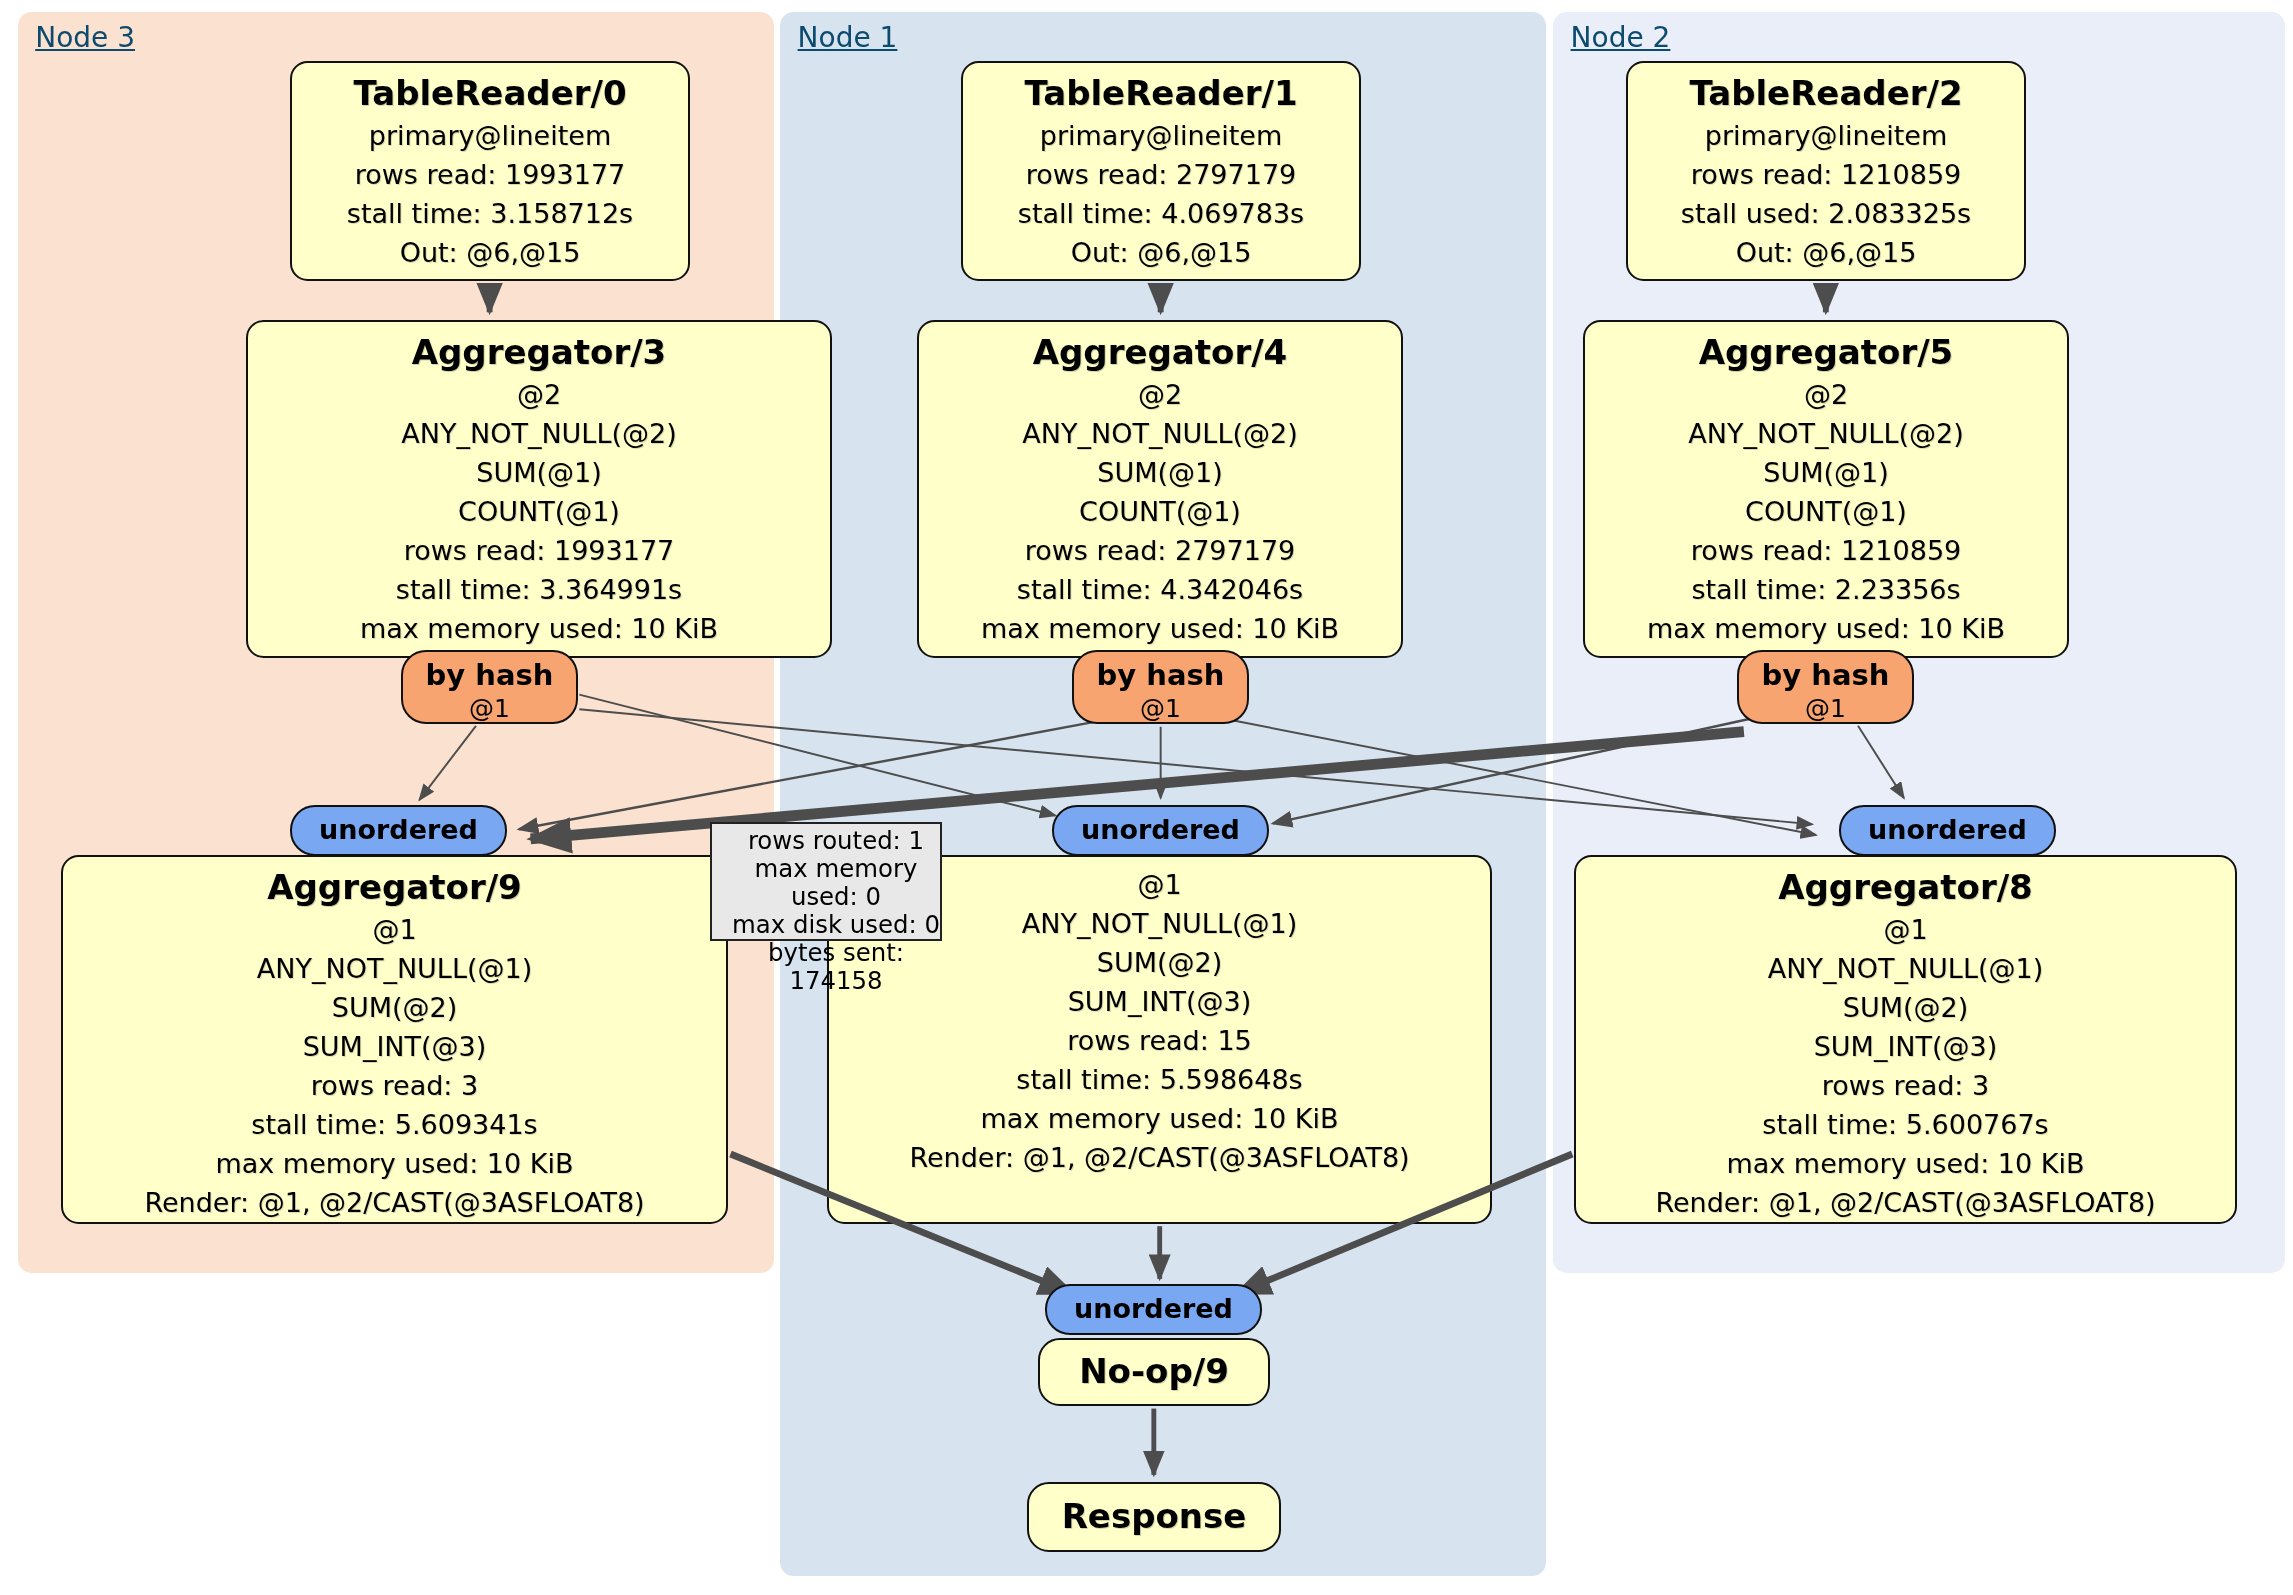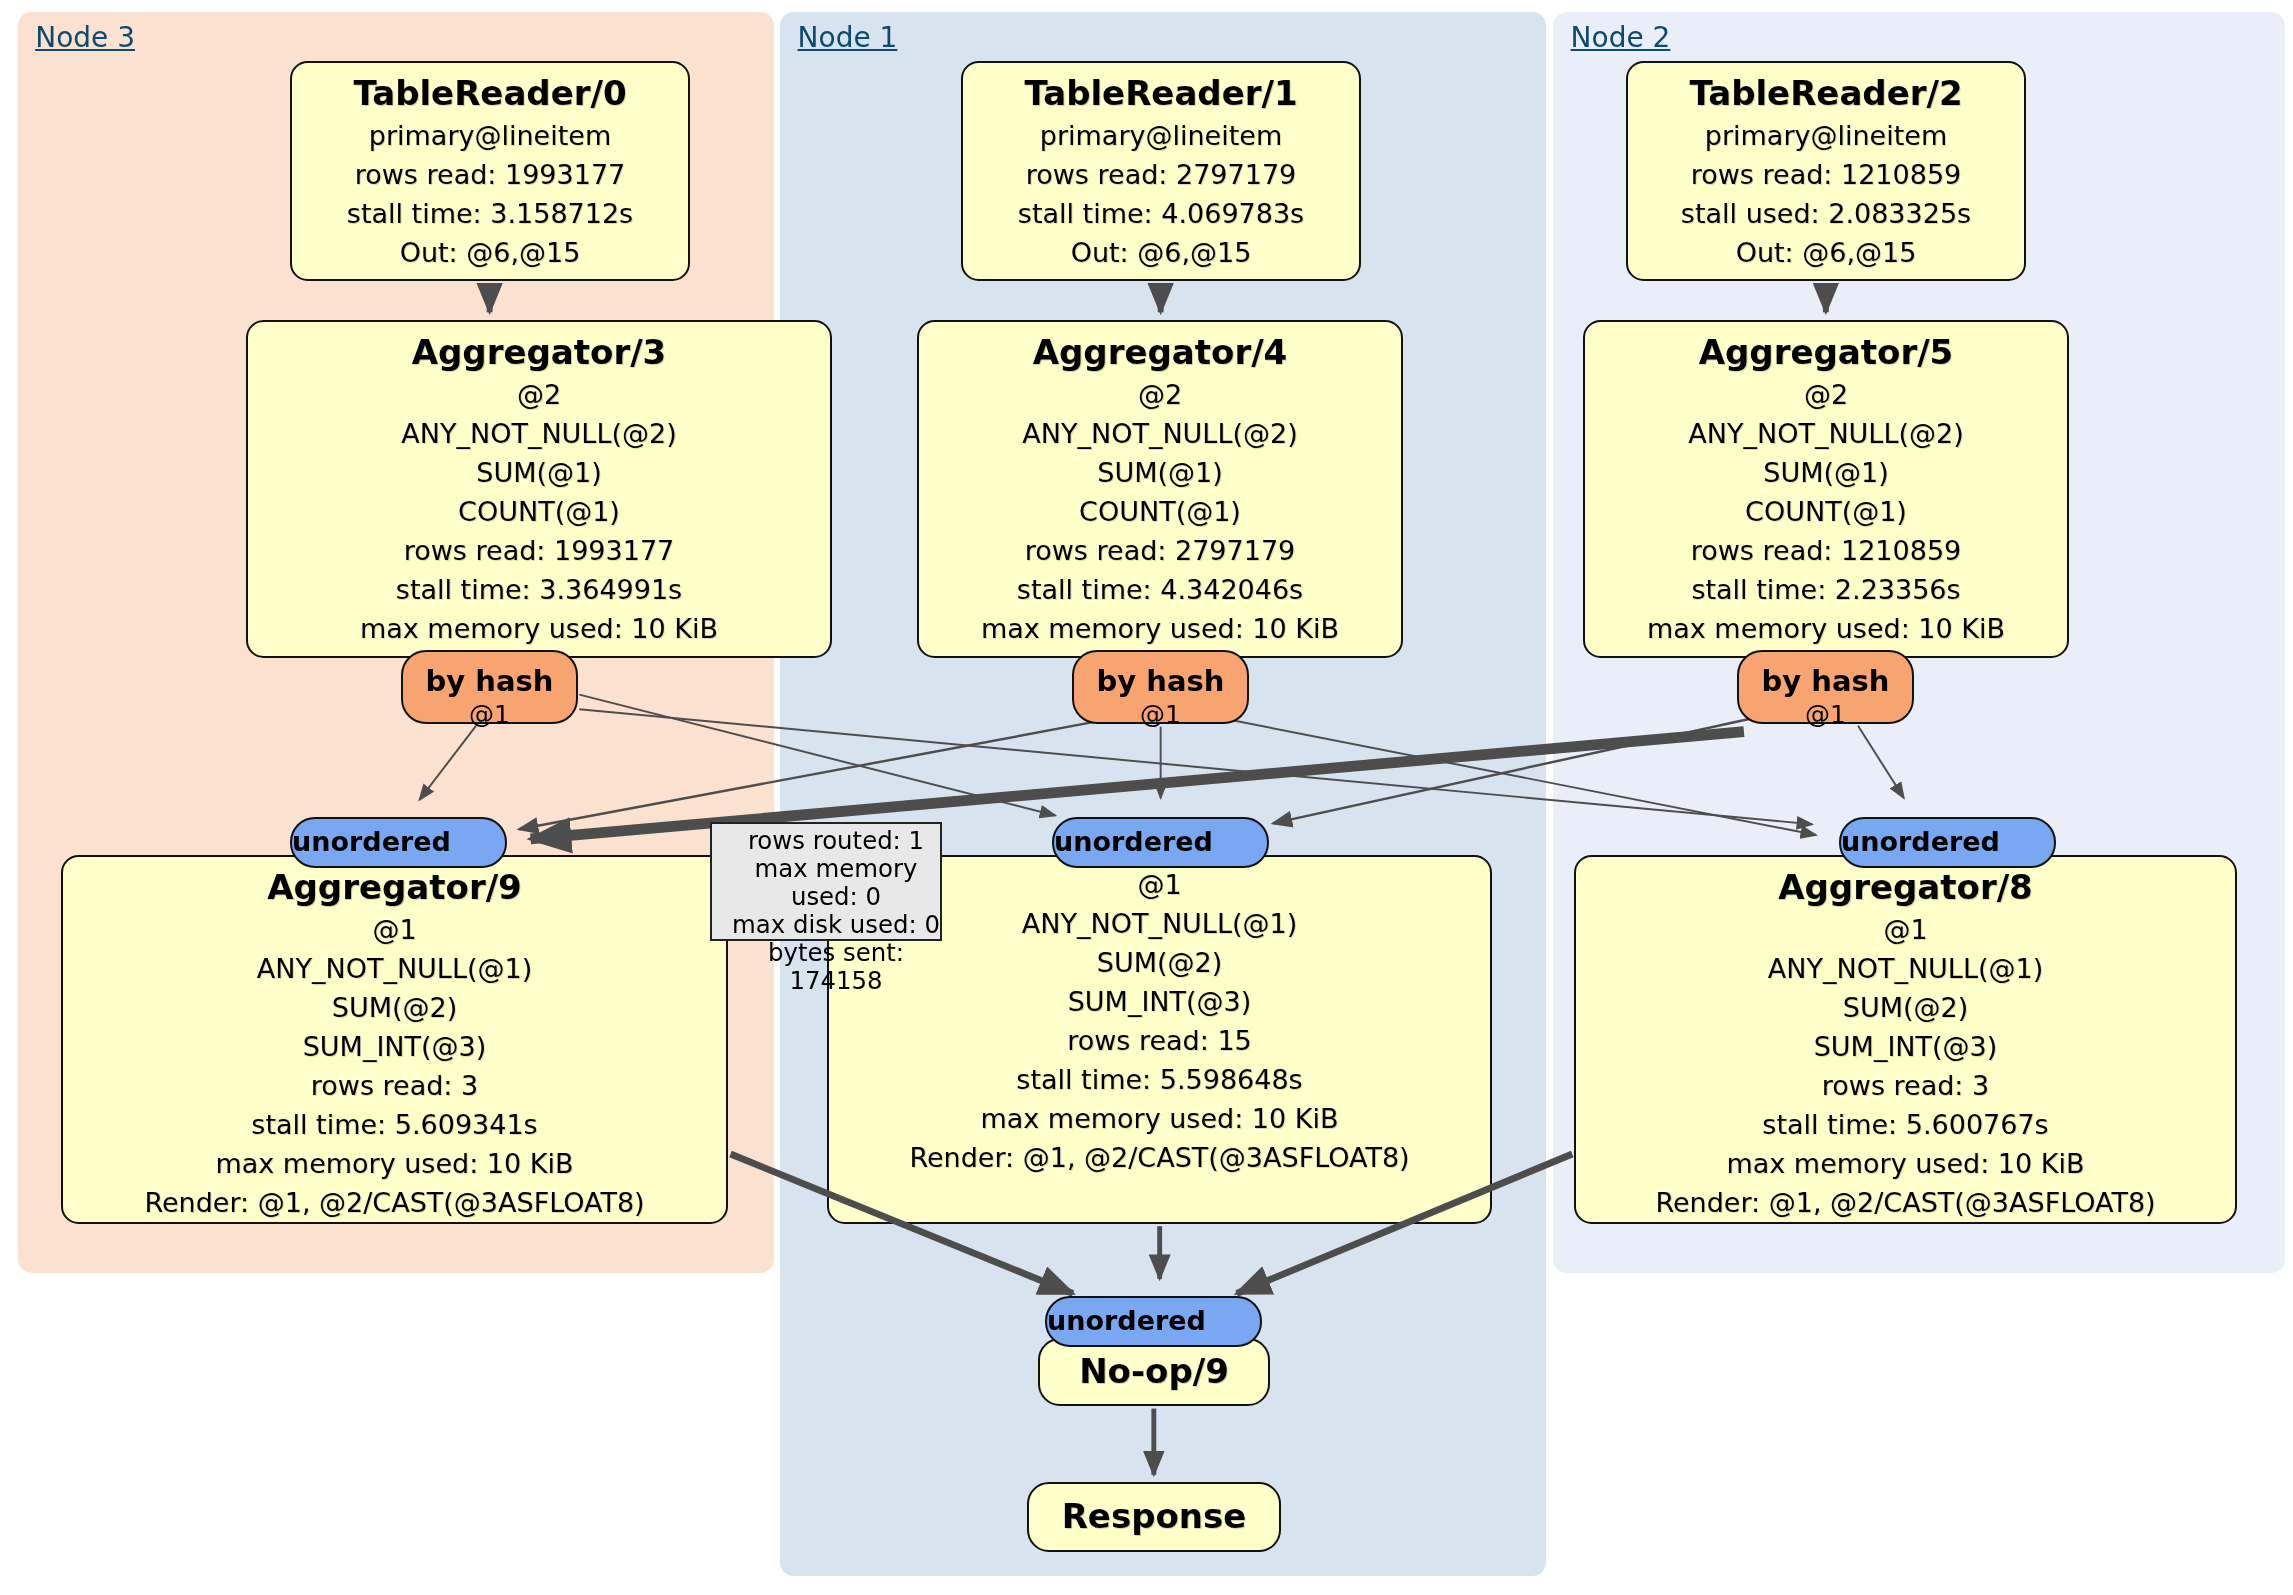--- a/index.html
+++ b/index.html
@@ -17,26 +17,26 @@
     position:absolute;background:#ffffc9;border:2.9px solid #111;border-radius:17.6px;
     text-align:center;z-index:2;box-sizing:border-box;padding-top:7.8px;
   }
   .ptitle{font-size:34px;font-weight:bold;line-height:45px;text-shadow:1px 1px 0 rgba(0,0,0,0.18);}
   .pline{font-size:27px;line-height:39px;text-shadow:1px 1px 0 rgba(0,0,0,0.15);}
   .edges{position:absolute;left:0;top:0;z-index:5;}
   .hash-pill{
     position:absolute;width:177px;height:74px;background:#f7a470;border:2.9px solid #111;
     border-radius:25px;text-align:center;z-index:10;box-sizing:border-box;
   }
-  .hash-title{font-size:29px;font-weight:bold;line-height:39px;margin-top:10px;}
+  .hash-title{font-size:29px;font-weight:bold;line-height:39px;margin-top:4px;}
   .hash-sub{font-size:25px;line-height:27px;}
   .sync-pill{
     position:absolute;width:217px;height:51px;background:#79a7f2;border:2.9px solid #111;
-    border-radius:25px;z-index:10;box-sizing:border-box;
-    font-size:27px;font-weight:bold;line-height:45px;margin-top:12px;
+    border-radius:25px;text-align:center;z-index:10;box-sizing:border-box;
+    font-size:27px;font-weight:bold;line-height:45px;
   }
   .simple-box{
     position:absolute;background:#ffffc9;border:2.9px solid #111;border-radius:22px;
     text-align:center;z-index:8;box-sizing:border-box;
   }
   .tooltip{
     position:absolute;left:710px;top:822px;width:232px;height:119px;background:#e8e8e8;
     border:2px solid #222;z-index:20;text-align:center;padding-top:2.9px;box-sizing:border-box;padding-left:20px;
   }
   .tooltip-line{font-size:24.4px;line-height:28px;}

